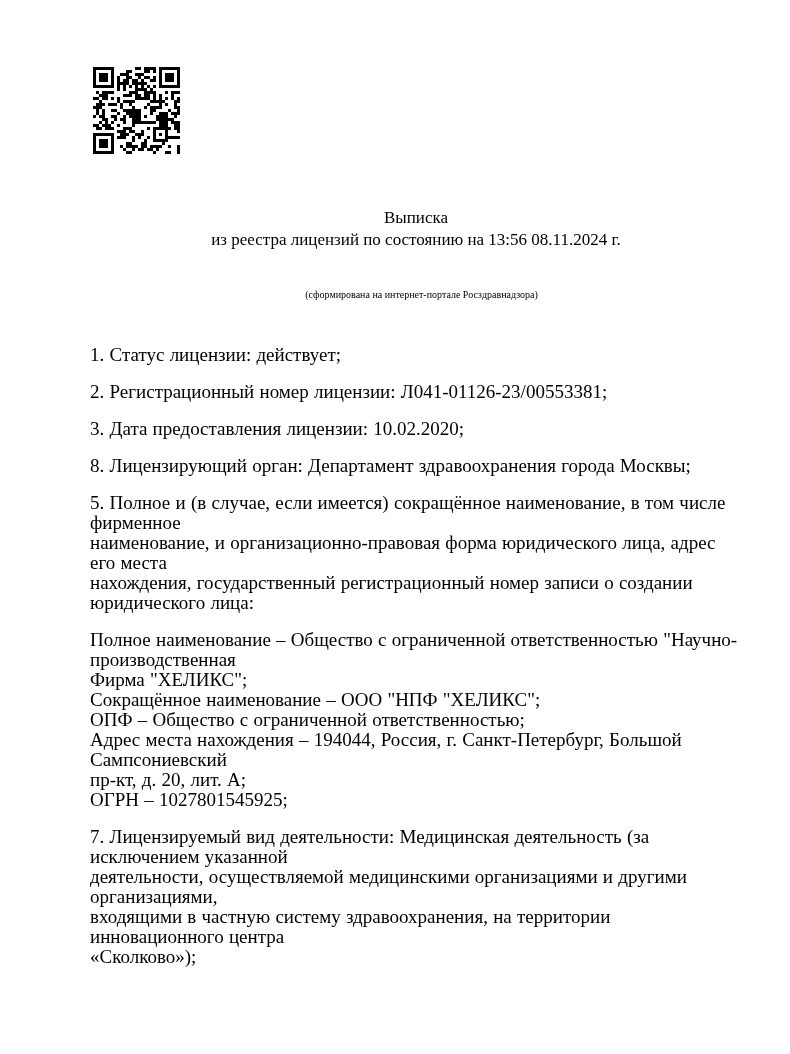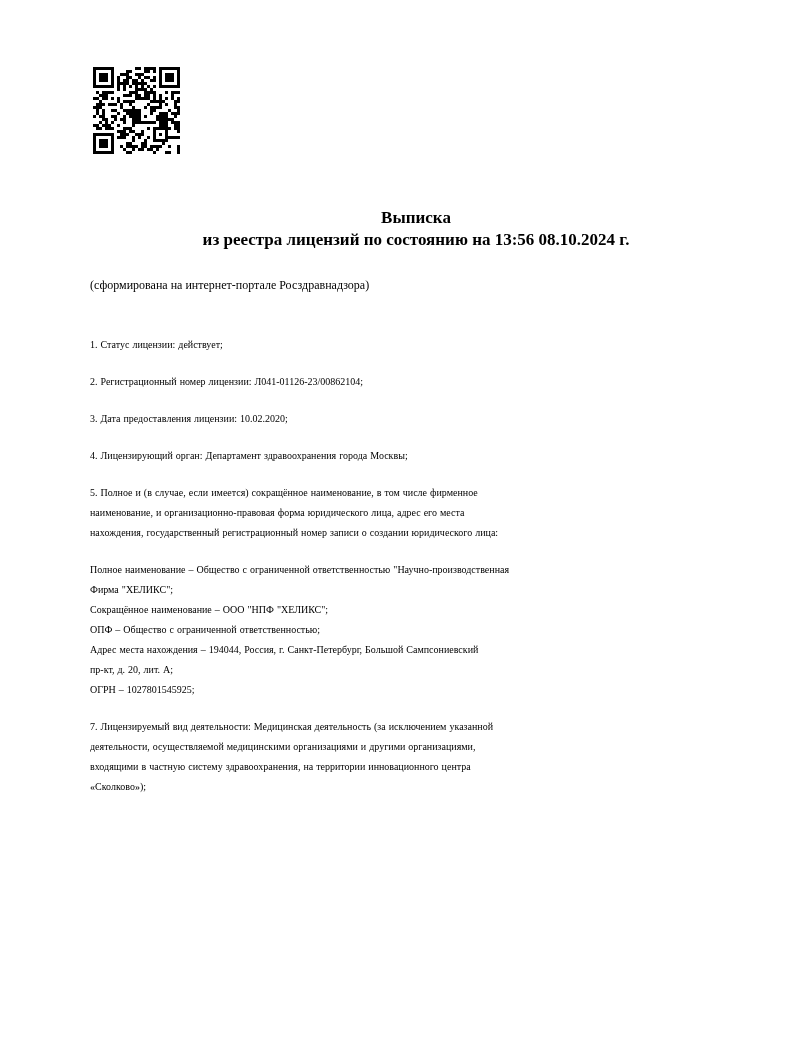--- a/index.html
+++ b/index.html
@@ -20,36 +20,36 @@
   }
   .qr-wrap {
     margin: 67px 0 0 3px;
     width: 87px;
     height: 87px;
   }
   .qr-wrap svg { display: block; }
   .title-block {
     margin-top: 53px;
     text-align: center;
-    font-weight: bold;
+    font-weight: normal;
     font-size: 17px;
     line-height: 22px;
   }
   .subtitle {
-    margin-top: 26px;
+    margin-top: 36px;
     margin-right: -11px;
-    text-align: left;
-    font-size: 12px;
+    text-align: center;
+    font-size: 10px;
     line-height: 16px;
   }
   .doc-body {
     margin-top: 42px;
   }
   .doc-body p.para {
-    font-size: 10px;
+    font-size: 19px;
     line-height: 20px;
     margin: 0 0 17px 0;
     word-spacing: 0.5px;
   }
 </style>
 </head>
 <body>
 
 <div class="page">
 
@@ -464,28 +464,28 @@
         <rect x="36" y="84" width="3" height="3"></rect>
         <rect x="60" y="84" width="3" height="3"></rect>
         <rect x="72" y="84" width="3" height="3"></rect>
         <rect x="75" y="84" width="3" height="3"></rect>
         <rect x="84" y="84" width="3" height="3"></rect>
       </svg>
   </div>
 
   <div class="title-block">
     <div>Выписка</div>
-    <div>из реестра лицензий по состоянию на 13:56 08.10.2024 г.</div>
+    <div>из реестра лицензий по состоянию на 13:56 08.11.2024 г.</div>
   </div>
 
   <div class="subtitle">(сформирована на интернет-портале Росздравнадзора)</div>
 
   <div class="doc-body" id="paragraphs">
       <p class="para">1. Статус лицензии: действует;</p>
-      <p class="para">2. Регистрационный номер лицензии: Л041-01126-23/00862104;</p>
+      <p class="para">2. Регистрационный номер лицензии: Л041-01126-23/00553381;</p>
       <p class="para">3. Дата предоставления лицензии: 10.02.2020;</p>
-      <p class="para">4. Лицензирующий орган: Департамент здравоохранения города Москвы;</p>
+      <p class="para">8. Лицензирующий орган: Департамент здравоохранения города Москвы;</p>
       <p class="para">5. Полное и (в случае, если имеется) сокращённое наименование, в том числе фирменное<br>наименование, и организационно-правовая форма юридического лица, адрес его места<br>нахождения, государственный регистрационный номер записи о создании юридического лица:</p>
       <p class="para">Полное наименование – Общество с ограниченной ответственностью "Научно-производственная<br>Фирма "ХЕЛИКС";<br>Сокращённое наименование – ООО "НПФ "ХЕЛИКС";<br>ОПФ – Общество с ограниченной ответственностью;<br>Адрес места нахождения – 194044, Россия, г. Санкт-Петербург, Большой Сампсониевский<br>пр-кт, д. 20, лит. А;<br>ОГРН – 1027801545925;</p>
       <p class="para">7. Лицензируемый вид деятельности: Медицинская деятельность (за исключением указанной<br>деятельности, осуществляемой медицинскими организациями и другими организациями,<br>входящими в частную систему здравоохранения, на территории инновационного центра<br>«Сколково»);</p>
     </div>
 
 </div>
 
 </body></html>

